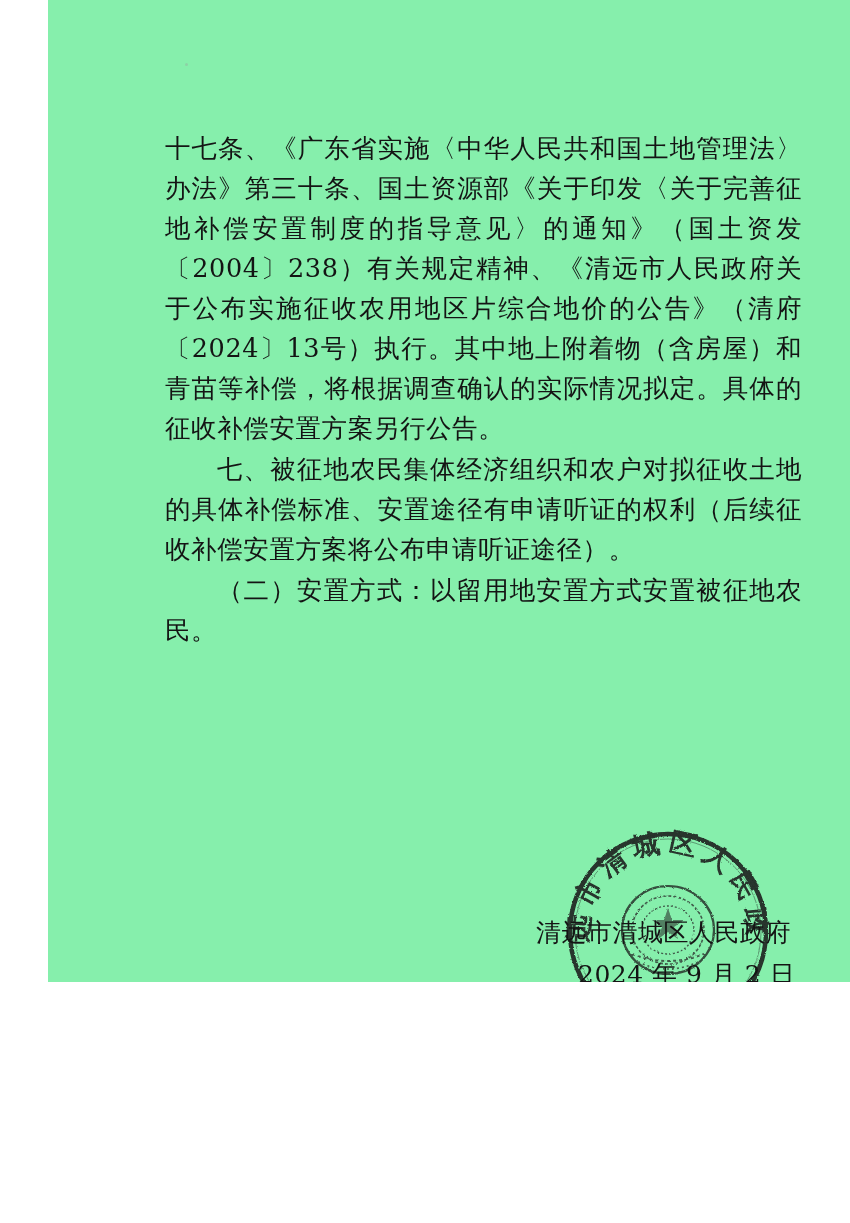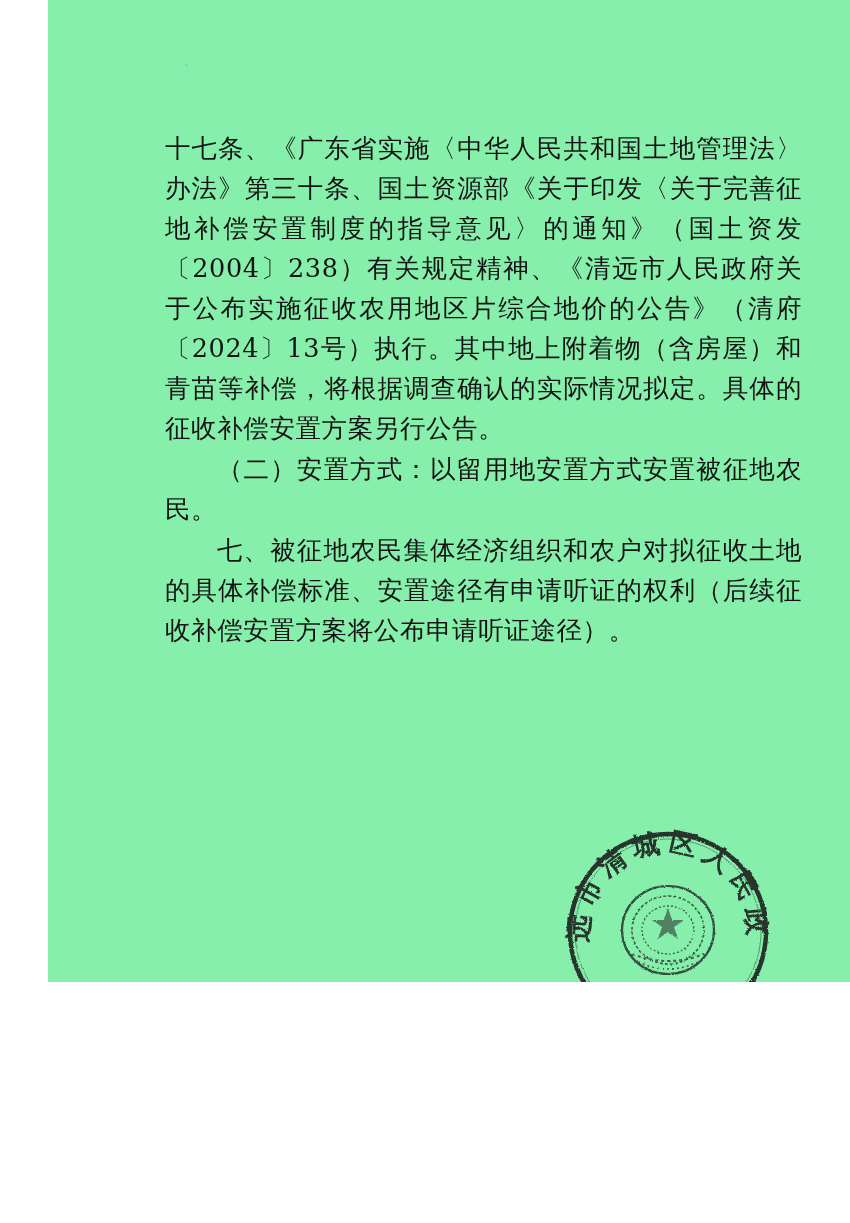--- a/index.html
+++ b/index.html
@@ -124,22 +124,22 @@
     opacity: 0.55;
   }
 </style>
 </head>
 <body>
 
 <div id="page">
 
   <div class="body-area">
     <p class="para">十七条、《广东省实施〈中华人民共和国土地管理法〉办法》第三十条、国土资源部《关于印发〈关于完善征地补偿安置制度的指导意见〉的通知》（国土资发〔2004〕238）有关规定精神、《清远市人民政府关于公布实施征收农用地区片综合地价的公告》（清府〔2024〕13号）执行。其中地上附着物（含房屋）和青苗等补偿，将根据调查确认的实际情况拟定。具体的征收补偿安置方案另行公告。</p>
+    <p class="para indent gap">七、被征地农民集体经济组织和农户对拟征收土地的具体补偿标准、安置途径有申请听证的权利（后续征收补偿安置方案将公布申请听证途径）。</p>
     <p class="para indent gap">（二）安置方式：以留用地安置方式安置被征地农民。</p>
-    <p class="para indent gap">七、被征地农民集体经济组织和农户对拟征收土地的具体补偿标准、安置途径有申请听证的权利（后续征收补偿安置方案将公布申请听证途径）。</p>
   </div>
 
   <div class="seal">
     <svg width="212" height="212" viewBox="0 0 212 212" xmlns="http://www.w3.org/2000/svg">
       <defs>
         <path id="sealArcTop" d="M 26,106 A 80,80 0 0 1 186,106" fill="none"></path>
         <path id="sealArcBottom" d="M 64,162 A 58,58 0 0 0 148,162" fill="none"></path>
         <filter id="inkRough">
           <feTurbulence type="fractalNoise" baseFrequency="0.85" numOctaves="3" seed="7" result="noise"></feTurbulence>
           <feDisplacementMap in="SourceGraphic" in2="noise" scale="2.4" xChannelSelector="R" yChannelSelector="G"></feDisplacementMap>
@@ -162,20 +162,24 @@
         <ellipse cx="106" cy="104" rx="46" ry="44" fill="none" stroke="#1a1a1a" stroke-width="2.2"></ellipse>
         <ellipse cx="106" cy="104" rx="36" ry="34" fill="none" stroke="#2a2a2a" stroke-width="1.6" stroke-dasharray="3 2"></ellipse>
         <ellipse cx="106" cy="104" rx="26" ry="24" fill="none" stroke="#2a2a2a" stroke-width="1.3" stroke-dasharray="2 2"></ellipse>
         <polygon points="106,82 110,94 122,94 112,101 116,113 106,106 96,113 100,101 90,94 102,94" fill="#2a2a2a" opacity="0.75"></polygon>
         <path d="M 70,128 Q 106,142 142,128" fill="none" stroke="#2a2a2a" stroke-width="2" stroke-dasharray="3 3"></path>
         <path d="M 76,136 Q 106,150 136,136" fill="none" stroke="#2a2a2a" stroke-width="1.6" stroke-dasharray="2 3"></path>
       </g>
     </svg>
   </div>
 
+  <div class="sign-block">
+    <div class="sign-org">清远市清城区人民政府</div>
+    <div class="sign-date">2024 年 9 月 2 日</div>
+  </div>
 
   <div class="disclosure">
     <span class="label">公开方式：</span><span class="value">主动公开</span>
   </div>
 
   <div class="speck" style="left:305px; top:1083px;"></div>
   <div class="speck" style="left:137px; top:63px; opacity:0.35;"></div>
 
   <div class="page-number">－ 2 －</div>
 

